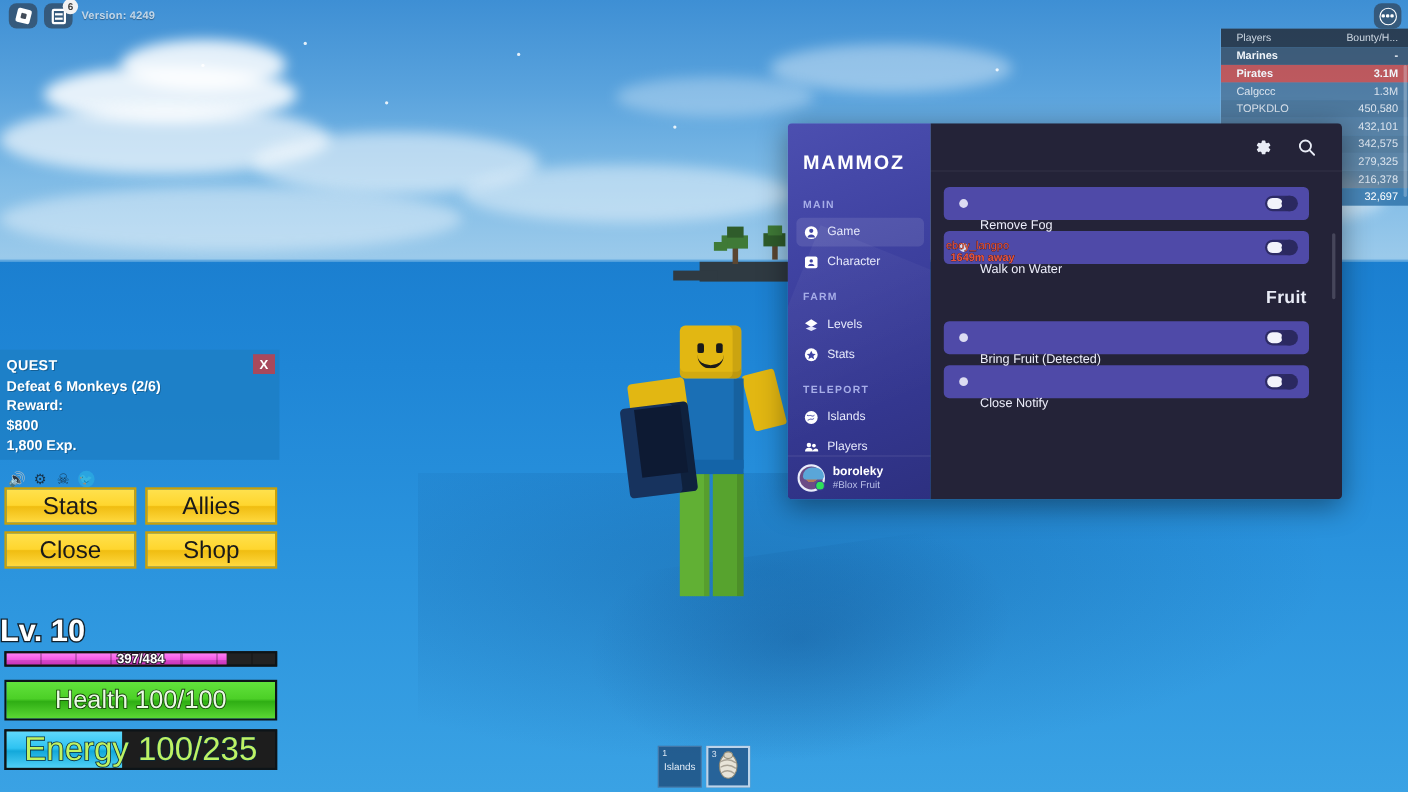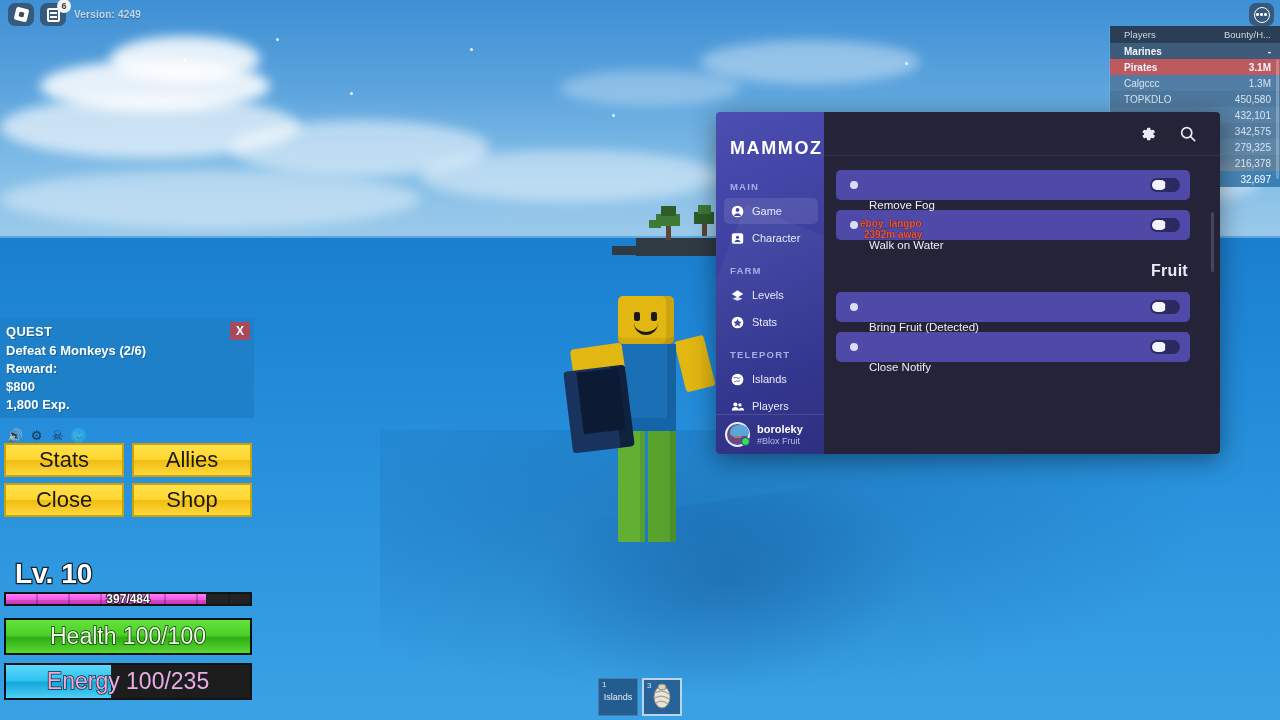--- a/index.html
+++ b/index.html
@@ -146,21 +146,21 @@
                  display: grid; grid-template-columns: 120px 120px; gap: 6px 8px; }
   .hud-btn {
     height: 34px; background: linear-gradient(#ffe14d 0%, #ffd62e 48%, #f0bd11 52%, #ffd93f 100%);
     border: 2px solid #caa106; color: #1a1a1a; font-size: 22px;
     display: flex; align-items: center; justify-content: center;
     font-family: "Liberation Sans", sans-serif;
   }
 
   .money { position: absolute; left: 4px; top: 522px; font-size: 33px; font-weight: bold;
            color: #62e23c; -webkit-text-stroke: 2px #12350a; paint-order: stroke fill; }
-  .level { position: absolute; left: 15px; top: 558px; font-size: 28px; font-weight: bold;
+  .level { position: absolute; left: 0; top: 558px; font-size: 28px; font-weight: bold;
            color: #fff; -webkit-text-stroke: 2.5px #12222e; paint-order: stroke fill; }
 
   .bar-wrap { position: absolute; left: 4px; width: 248px; border: 2px solid #0d1418; }
   .exp-bar { top: 592px; height: 14px; background: #222; }
   .exp-fill { height: 100%; background: linear-gradient(#ff7ff5, #e83ad8);
               box-shadow: inset 0 -4px 0 rgba(0,0,0,.12); }
   .exp-text { position: absolute; left: 0; top: 0; width: 100%; height: 100%;
               display: flex; align-items: center; justify-content: center;
               font-size: 12px; font-weight: bold; color: #fff;
               -webkit-text-stroke: 2px #2a1a2e; paint-order: stroke fill; }
@@ -168,40 +168,40 @@
                background: repeating-linear-gradient(90deg, transparent 0 30px, rgba(0,0,0,.22) 30px 32px); }
 
   .hp-bar { top: 618px; height: 37px; background: #1d1d1d; }
   .hp-fill { height: 100%; background: linear-gradient(#62e23c 0%, #4cd027 46%, #2fae14 54%, #5bd934 100%); }
   .hp-text { position: absolute; inset: 0; display: flex; align-items: center; justify-content: center;
              font-size: 23px; color: #eafbe4; -webkit-text-stroke: 1.5px #123b06; paint-order: stroke fill; }
 
   .en-bar { top: 663px; height: 37px; background: #1d1d1d; }
   .en-fill { height: 100%; background: linear-gradient(#5fd8fb 0%, #2ec3f2 46%, #13a8da 54%, #4fd0f7 100%); }
   .en-text { position: absolute; inset: 0; display: flex; align-items: center; justify-content: center;
-             font-size: 23px; color: #f9a8d4; -webkit-text-stroke: 1.5px #06293c; paint-order: stroke fill; }
+             font-size: 30px; color: #bef264; -webkit-text-stroke: 1.5px #06293c; paint-order: stroke fill; }
 
   
   .hotbar { position: absolute; left: 598px; top: 678px; display: flex; gap: 4px; }
   .slot { width: 40px; height: 38px; background: rgba(30,74,120,.78);
           border: 1px solid rgba(140,180,220,.35); position: relative; }
   .slot.selected { border: 2px solid rgba(215,232,248,.85); background: rgba(36,88,140,.85); }
   .slot-num { position: absolute; left: 3px; top: 1px; font-size: 8px; color: #dbe7f3; }
   .slot-label { position: absolute; inset: 0; display: flex; align-items: center;
                 justify-content: center; font-size: 9px; color: #e4eef8; }
   .shell { position: absolute; left: 50%; top: 52%; transform: translate(-50%,-50%); }
 
   
   .gui {
     position: absolute; left: 716px; top: 112px; width: 504px; height: 342px;
     display: flex; border-radius: 4px; overflow: hidden;
     box-shadow: 0 6px 26px rgba(0,0,0,.42);
   }
   .gui-side {
-    width: 108px; background: linear-gradient(158deg, #4c4fb0 0%, #3e41a0 38%, #34378f 74%, #2d3080 100%);
+    width: 130px; background: linear-gradient(158deg, #4c4fb0 0%, #3e41a0 38%, #34378f 74%, #2d3080 100%);
     position: relative; display: flex; flex-direction: column;
   }
   .gui-side::after {
     content:""; position:absolute; left:-20px; top:120px; width:190px; height:230px;
     background: linear-gradient(135deg, rgba(255,255,255,.05), rgba(255,255,255,0) 60%);
     transform: rotate(22deg); pointer-events:none;
   }
   .gui-brand { color: #fff; font-size: 18px; font-weight: bold; letter-spacing: 1.6px;
                padding: 26px 0 0 14px; }
   .gui-nav { padding: 22px 0 0 0; flex: 1; overflow: hidden; position: relative; z-index: 1; }
@@ -245,21 +245,21 @@
           border-radius: 6px; background: #f2f3fb; }
   .knob2 { position: absolute; right: 1px; top: 0px; width: 14px; height: 14px;
            border-radius: 50%; background: #2b2960; }
   .section-head { text-align: right; color: #e9ecf6; font-size: 16px; font-weight: bold;
                   padding: 12px 2px 12px 0; letter-spacing: .3px; }
   .gui-scroll { position: absolute; right: 6px; top: 56px; width: 3px; height: 60px;
                 background: rgba(230,235,250,.18); border-radius: 2px; }
 
   
   .nametag { position: absolute; left: 860px; top: 219px; line-height: 1.05; z-index: 30; }
-  .nt-name { color: #e8543a; font-size: 10px; font-weight: bold;
+  .nt-name { color: #e8543a; font-size: 10px; font-weight: normal;
              -webkit-text-stroke: .5px #3a0f06; paint-order: stroke fill; }
   .nt-dist { color: #e8543a; font-size: 10px; font-weight: bold; padding-left: 4px;
              -webkit-text-stroke: .5px #3a0f06; paint-order: stroke fill; }
 </style>
 </head>
 <body>
 
 <div id="stage">
 
   <div class="sky"></div>
@@ -593,16 +593,16 @@
           </span>
         </div>
 
         <div class="gui-scroll"></div>
       </div>
     </div>
   </div>
 
   <div class="nametag">
     <div class="nt-name">eboy_langpo</div>
-    <div class="nt-dist">2392m away</div>
+    <div class="nt-dist">1649m away</div>
   </div>
 
 </div>
 
 </body></html>

